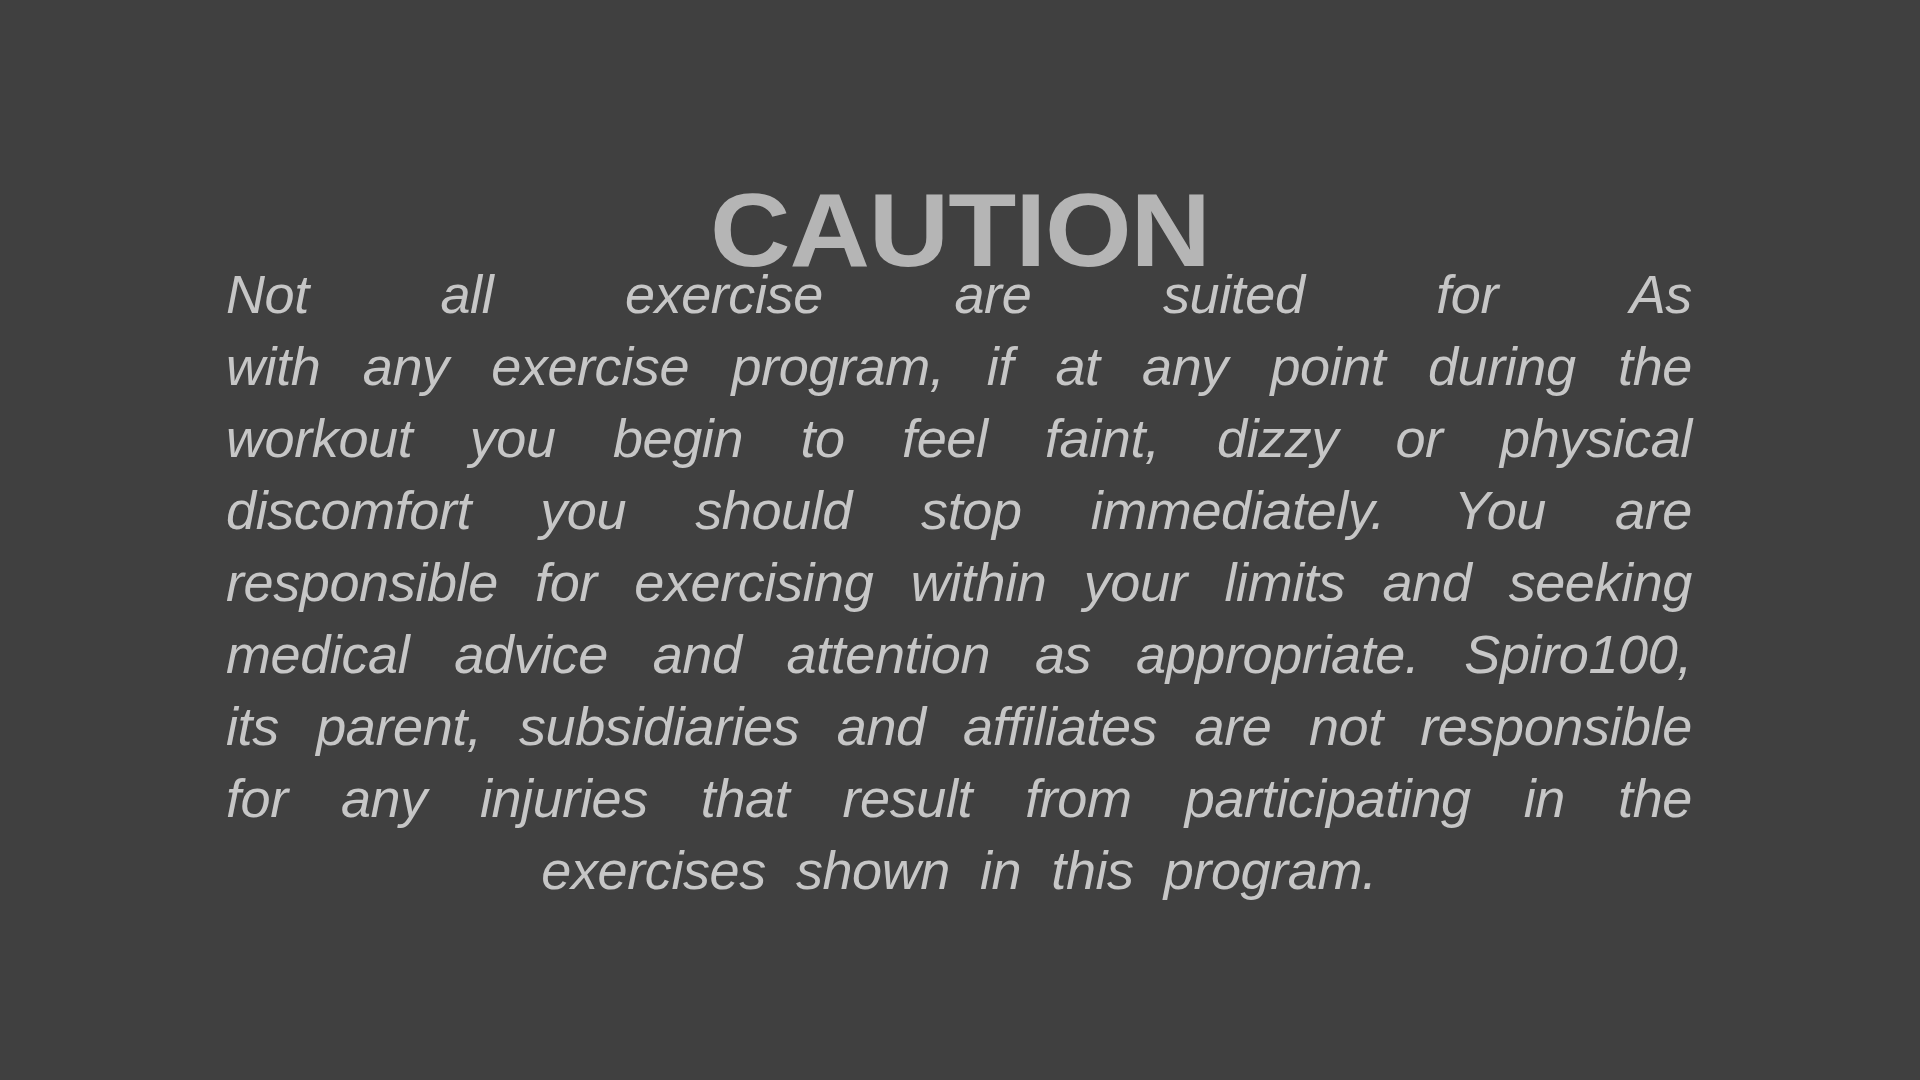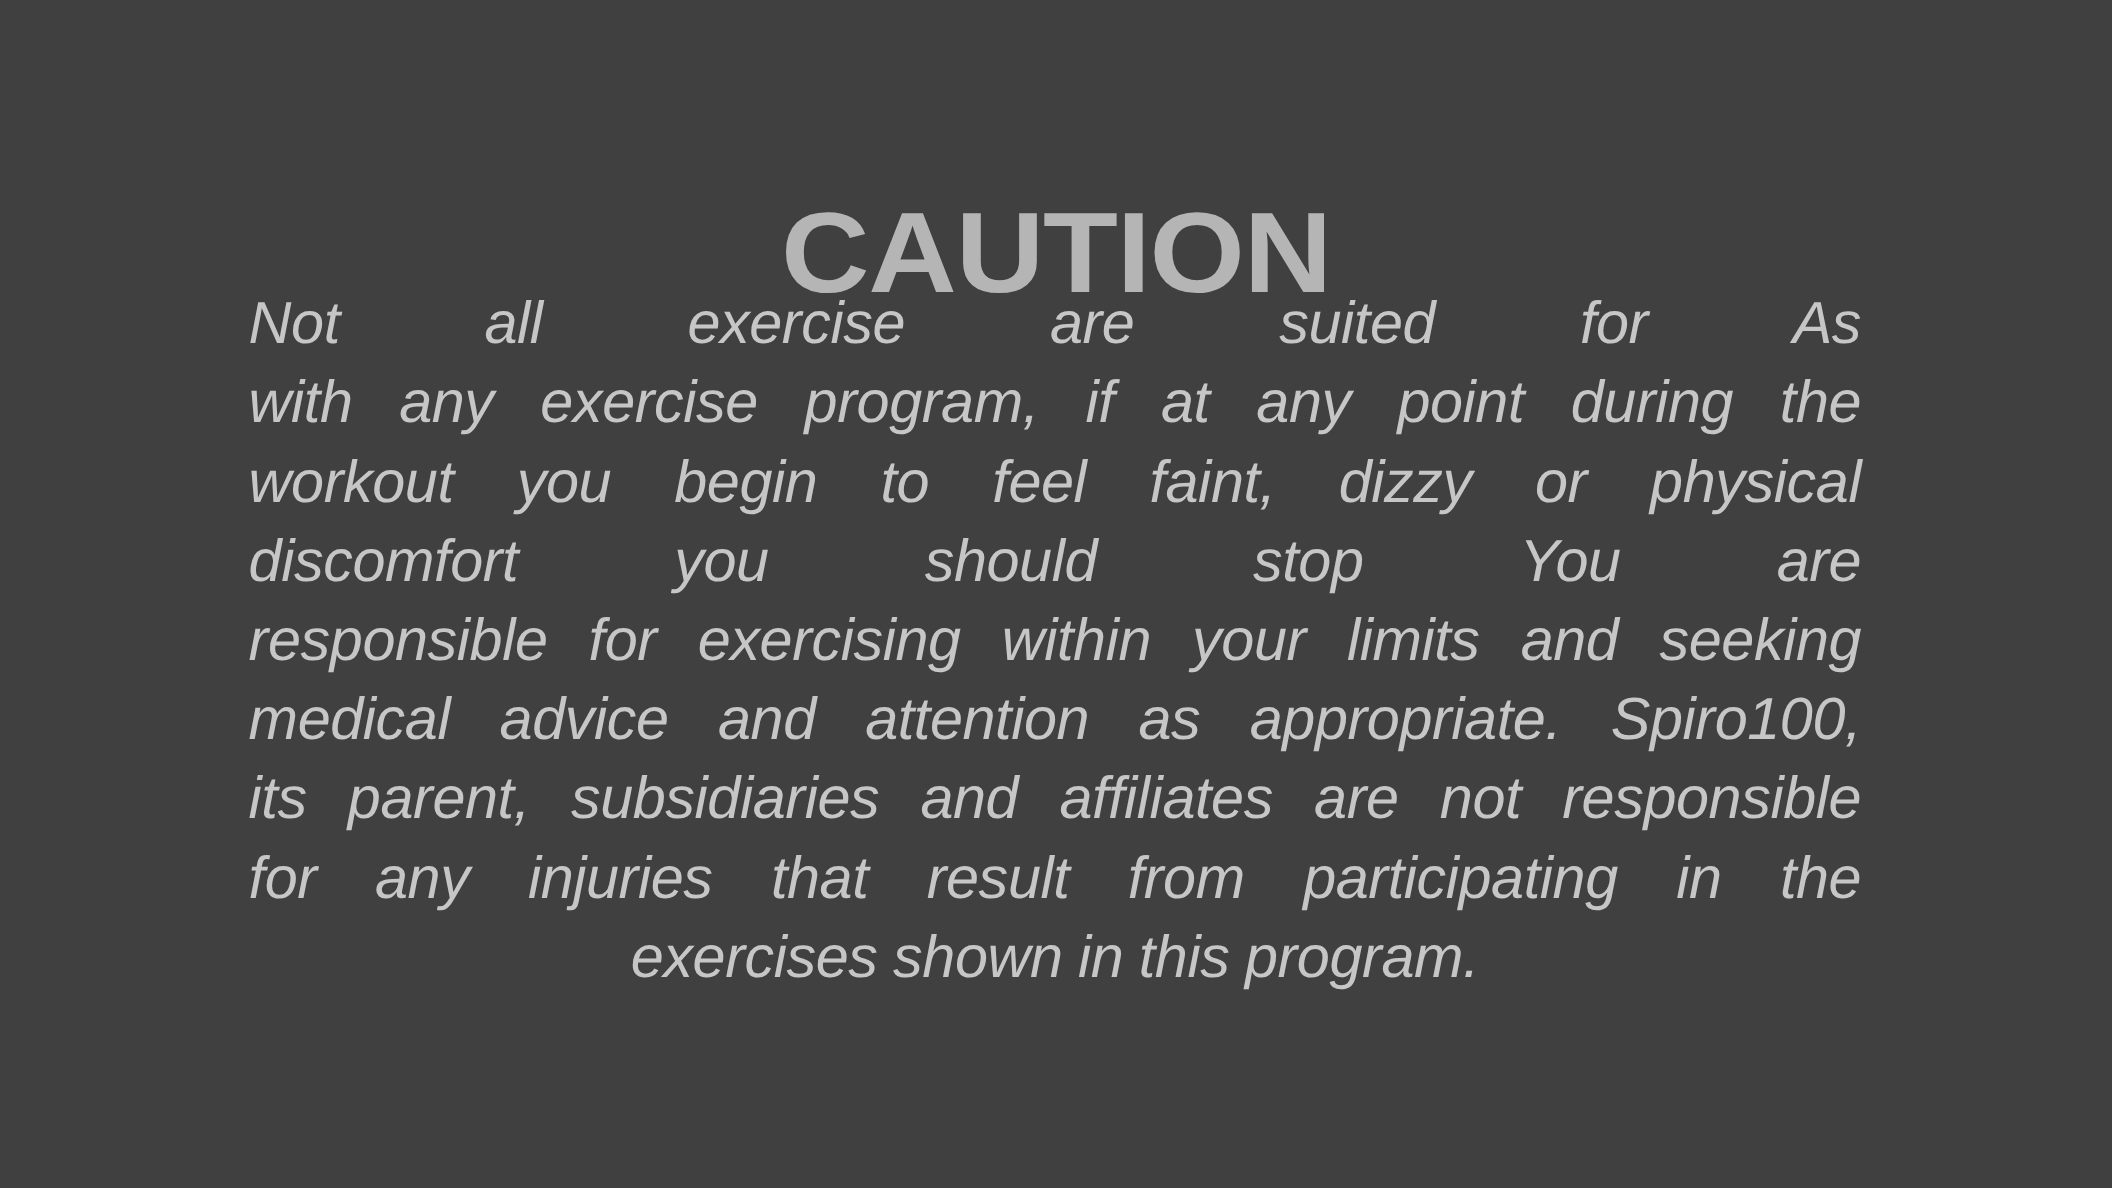--- a/index.html
+++ b/index.html
@@ -68,20 +68,21 @@
     white-space: nowrap;
     height: 72px;
   }
   .body-line-last {
     display: block;
     width: 100%;
     text-align: center;
     text-align-last: center;
     white-space: nowrap;
     height: 72px;
+    gap: 16px;
   }
   
   .body-line {
     display: flex;
     justify-content: space-between;
     align-items: baseline;
   }
   .body-line-last {
     display: flex;
     flex-direction: row;
@@ -134,20 +135,21 @@
         <span class="word">faint,</span>
         <span class="word">dizzy</span>
         <span class="word">or</span>
         <span class="word">physical</span>
       </div>
       <div class="body-line">
         <span class="word">discomfort</span>
         <span class="word">you</span>
         <span class="word">should</span>
         <span class="word">stop</span>
+        <span class="word">immediately.</span>
         <span class="word">You</span>
         <span class="word">are</span>
       </div>
       <div class="body-line">
         <span class="word">responsible</span>
         <span class="word">for</span>
         <span class="word">exercising</span>
         <span class="word">within</span>
         <span class="word">your</span>
         <span class="word">limits</span>

